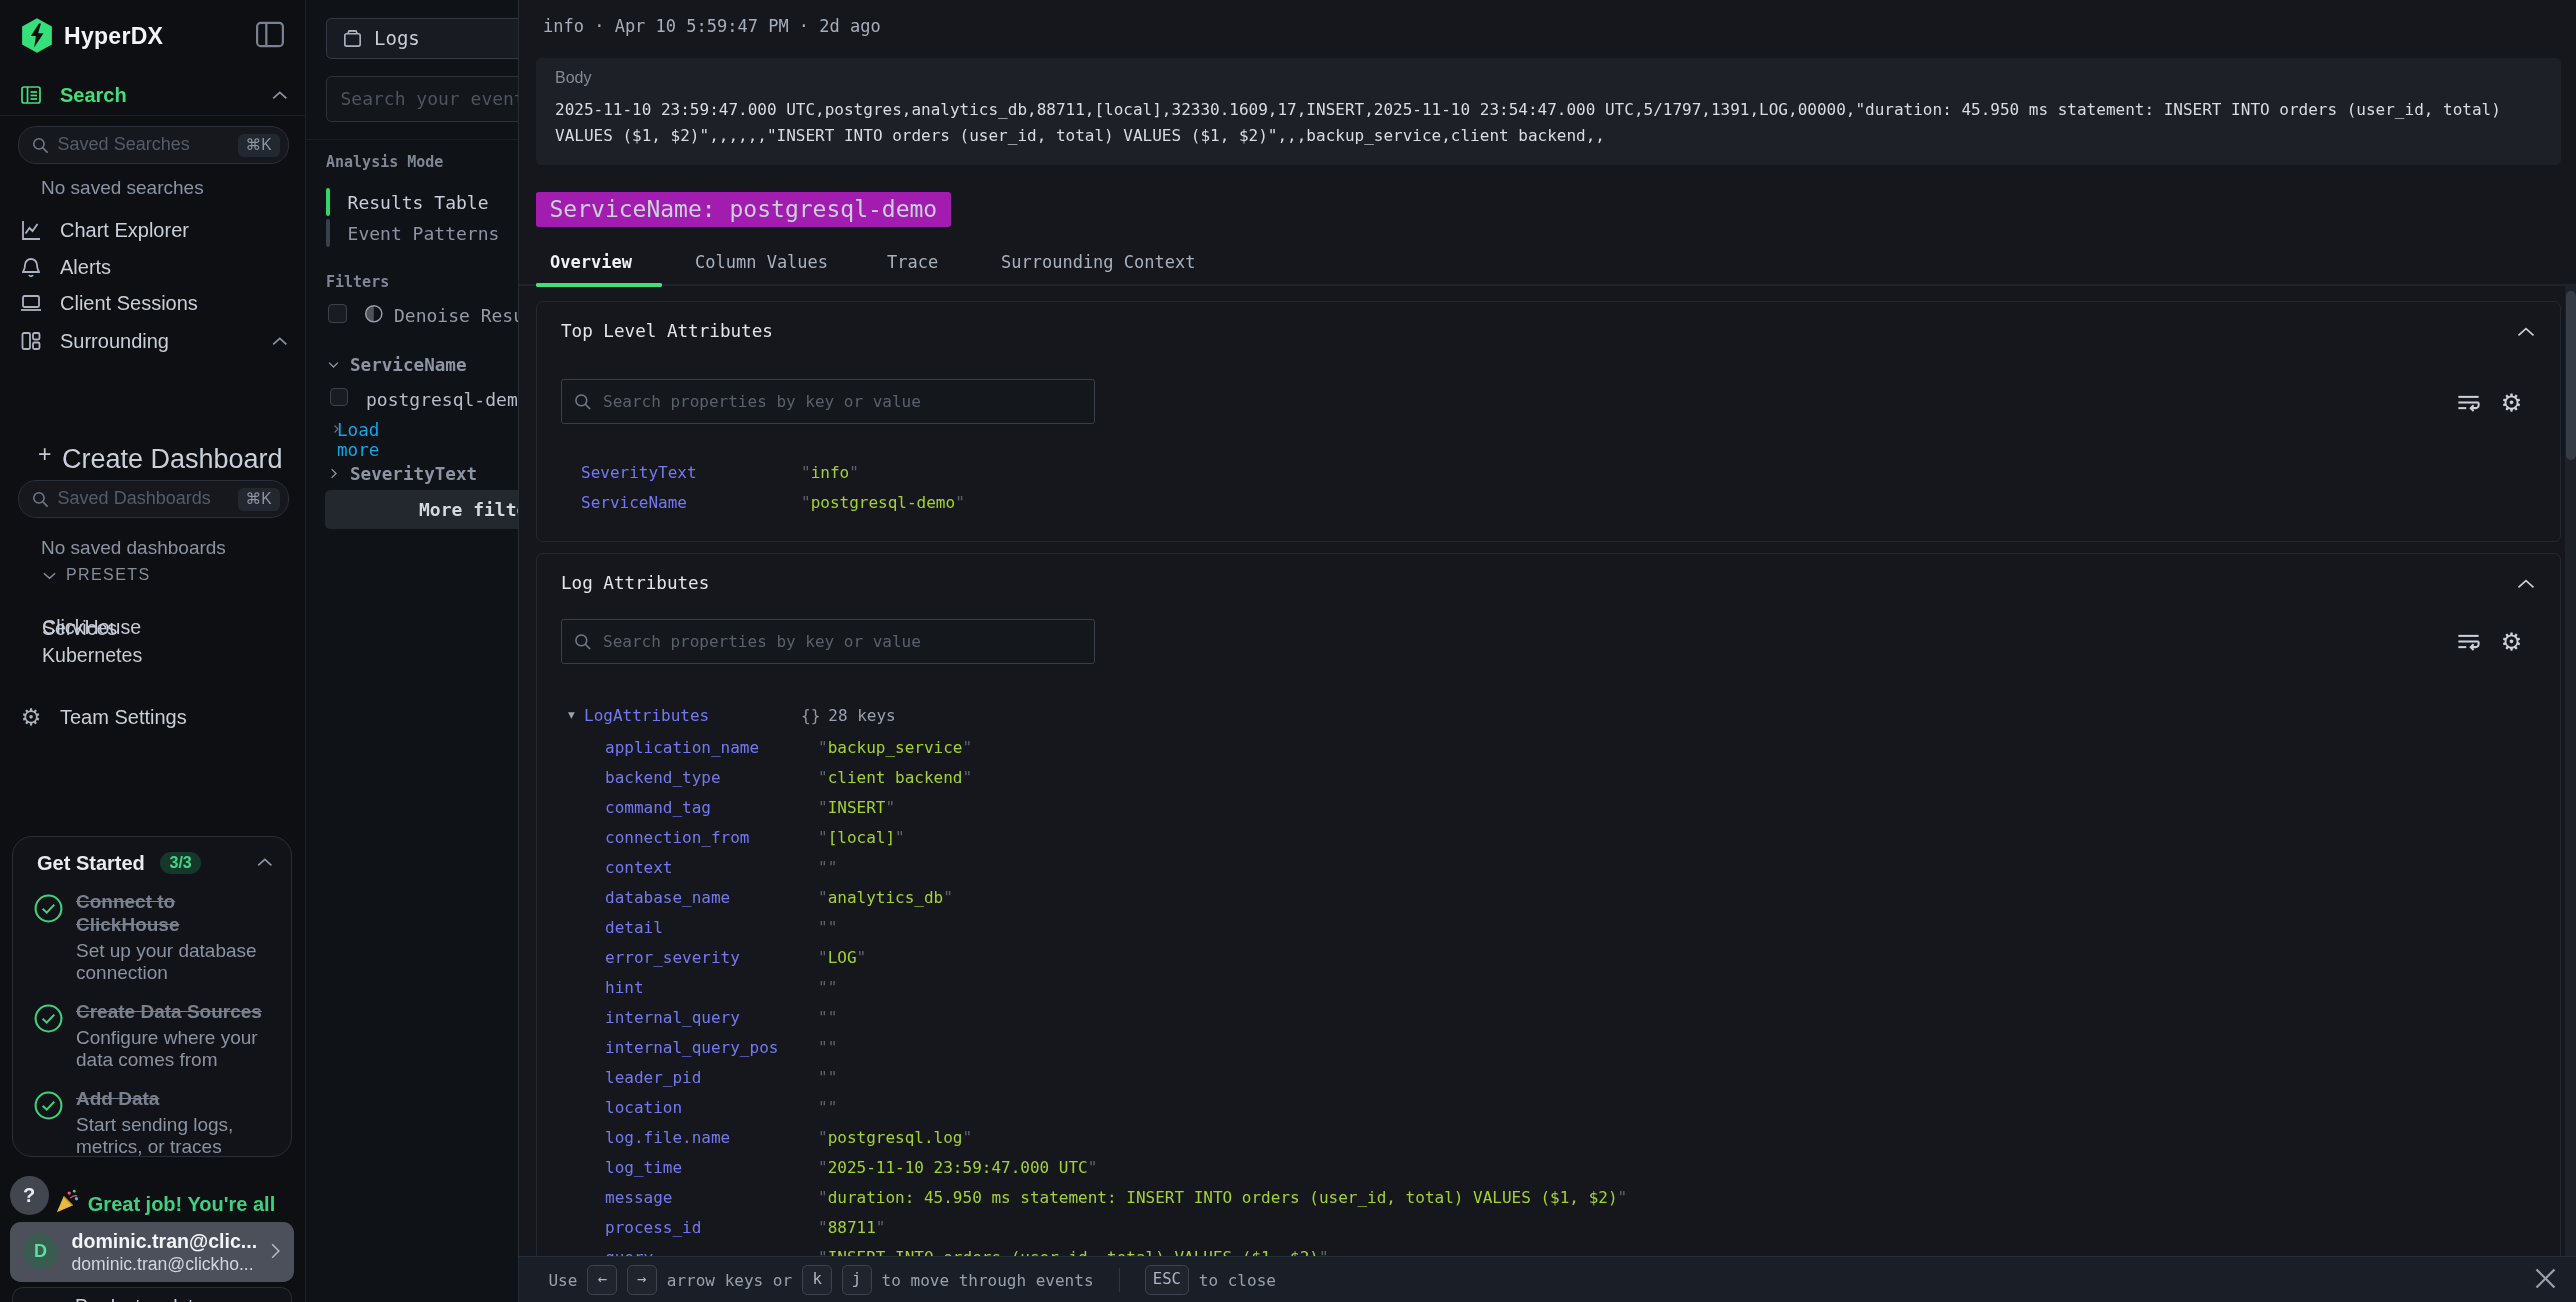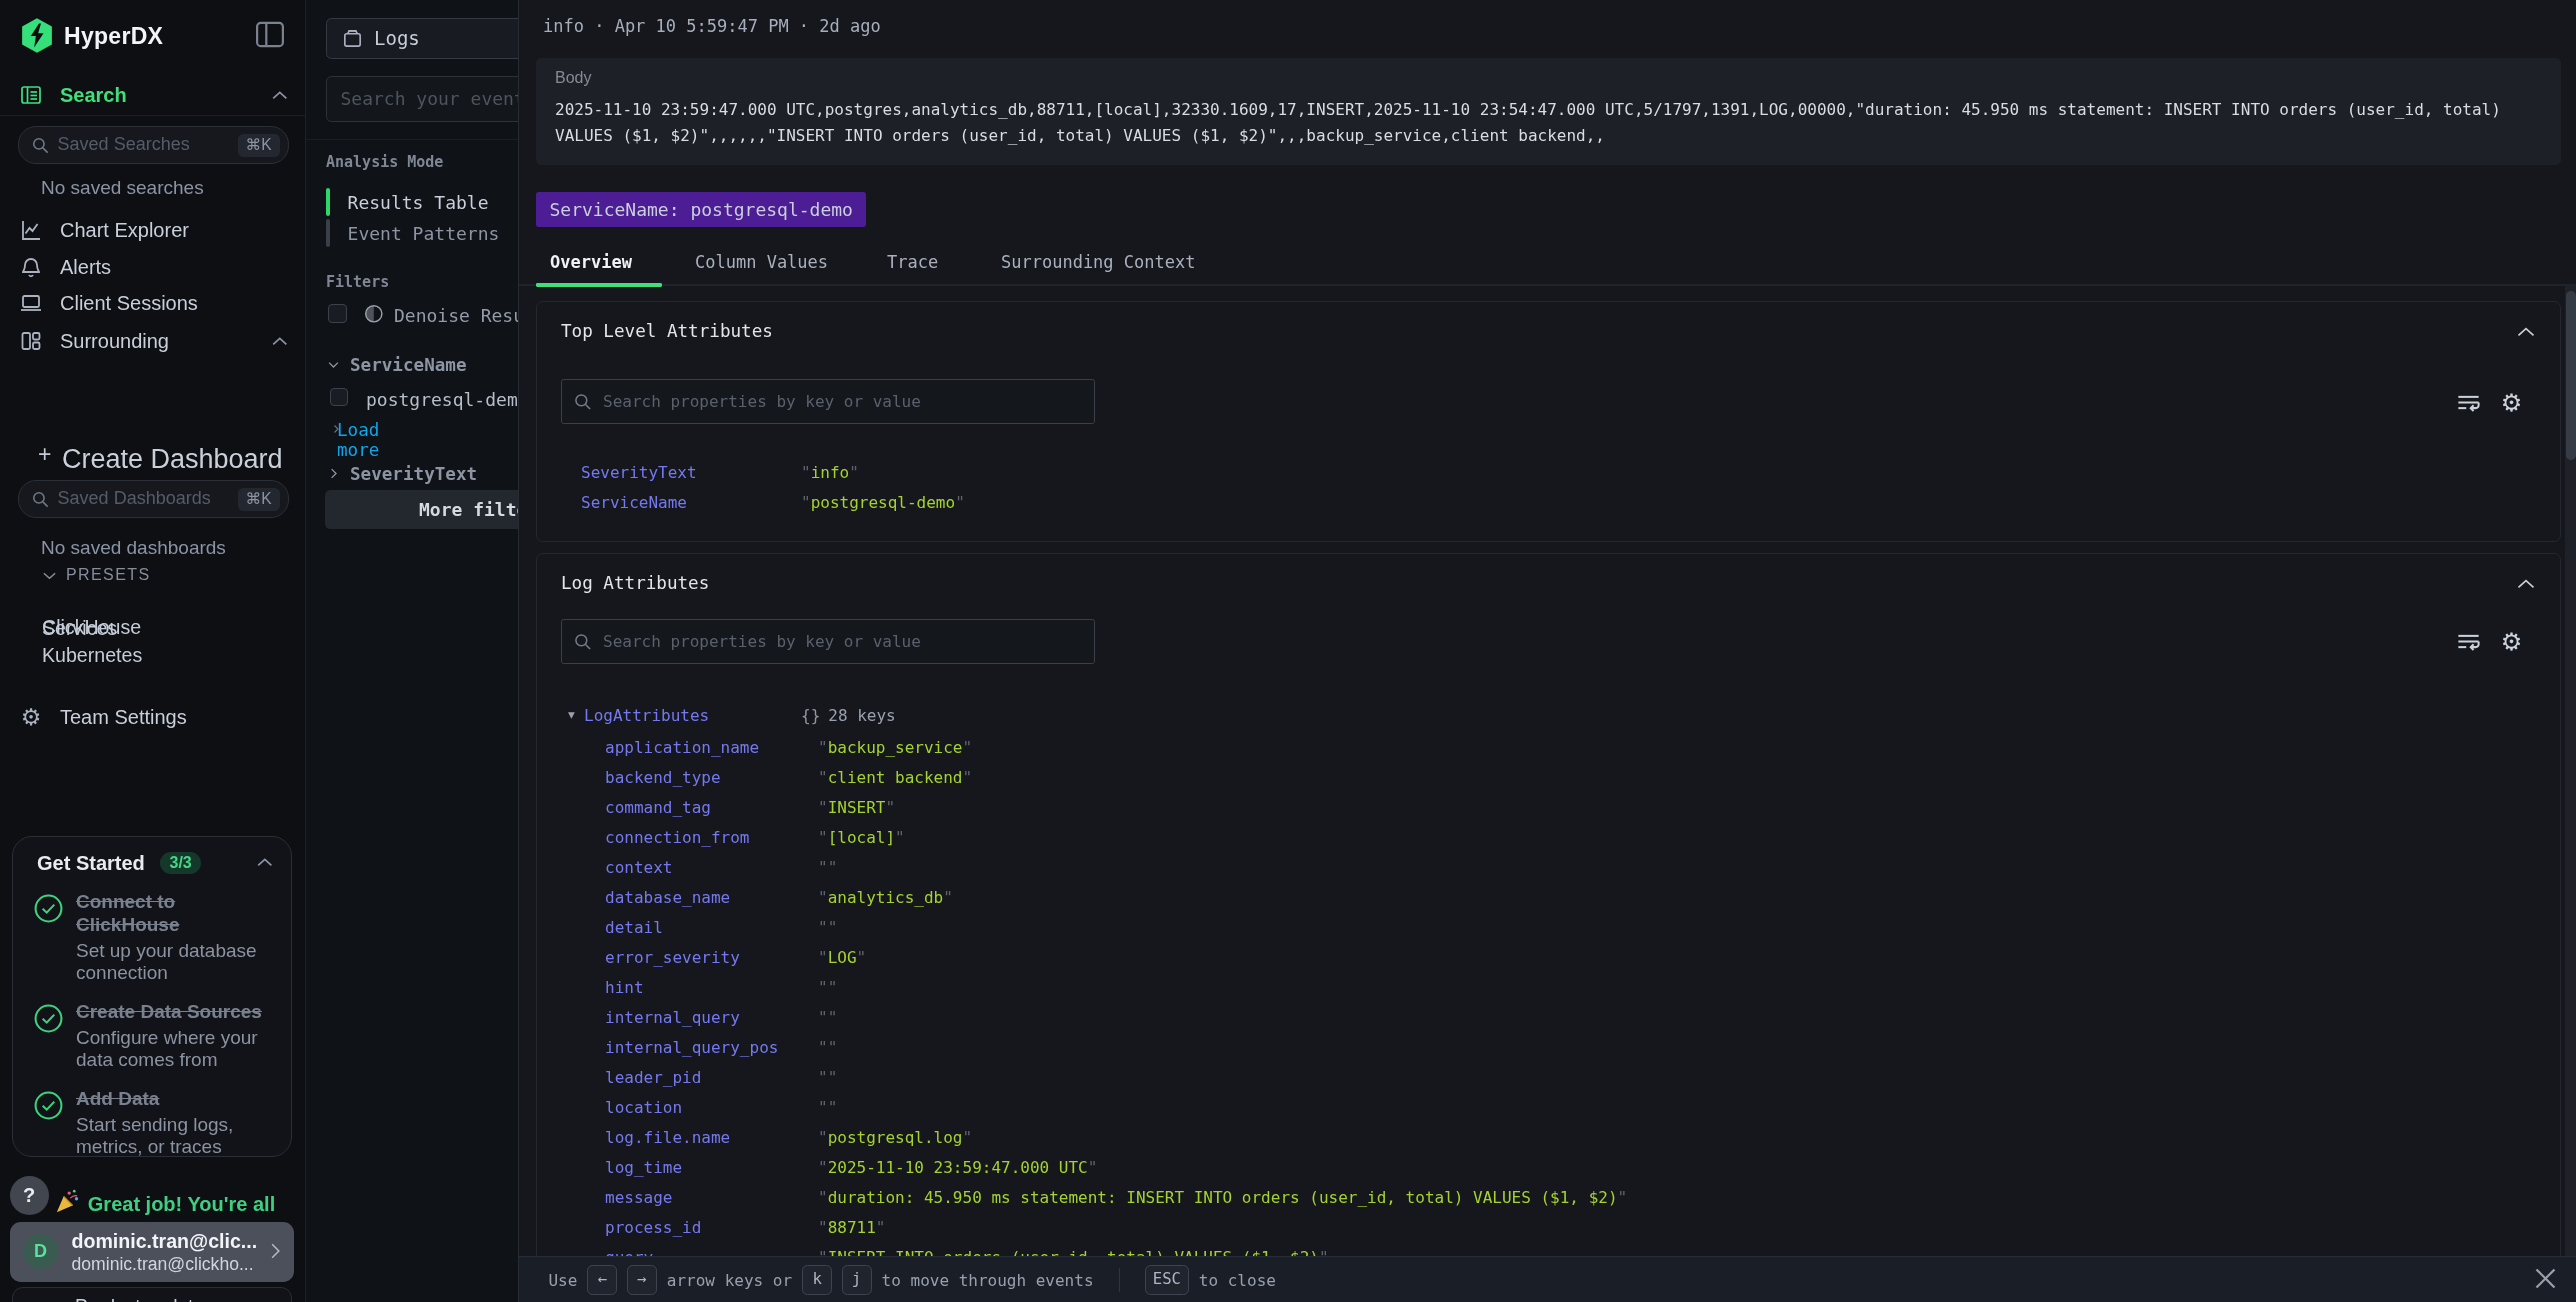--- a/index.html
+++ b/index.html
@@ -101,21 +101,21 @@
   .load-more svg{position:absolute;left:0;top:5.4px;width:12px;height:12px;}
   .load-more span{position:absolute;left:7px;top:2px;font-family:var(--mono);font-size:17.6px;color:#0ea5e9;}
   .more-filters{position:absolute;left:19px;top:490px;width:318px;height:39px;border-radius:5.4px;background:#23272e;cursor:pointer;text-align:center;line-height:39px;font-family:var(--mono);font-size:18px;font-weight:bold;color:#d4dae2;}
 
   
   #panel{position:absolute;left:518px;top:0;width:2059px;height:1303px;background:var(--bg-panel);border-left:1.4px solid #272b33;z-index:5;}
   .pnl-header{position:absolute;left:24px;top:16px;font-family:var(--mono);font-size:17px;color:#a6aebb;}
   .body-card{position:absolute;left:17px;top:58px;width:2025px;height:107px;background:var(--card);border-radius:5.4px;}
   .body-label{position:absolute;left:19px;top:10.8px;font-size:16px;color:#848b97;}
   .body-text{position:absolute;left:19px;top:39px;width:1987px;font-family:var(--mono);font-size:16px;line-height:26px;color:#d8dde5;white-space:pre-wrap;word-break:break-word;}
-  .svc-tag{position:absolute;left:17px;top:192px;height:35px;padding:0 13.5px;background:#4c1d95;border-radius:2.7px;font-family:var(--mono);font-size:18px;color:#c9d0da;line-height:35px;}
+  .svc-tag{position:absolute;left:17px;top:192px;height:35px;padding:0 13.5px;background:#a21caf;border-radius:2.7px;font-family:var(--mono);font-size:23px;color:#c9d0da;line-height:35px;}
   .tabs{position:absolute;left:0;top:244px;width:2059px;height:42px;border-bottom:2.7px solid #1f232b;}
   .tab{position:absolute;top:8px;font-family:var(--mono);font-size:17px;color:#a9b1bd;cursor:pointer;}
   .tab.active{color:#f0f2f6;font-weight:bold;}
   .tab-underline{position:absolute;left:17px;top:39px;width:126px;height:4px;background:var(--green);border-radius:1.4px;}
 
   .section-card{position:absolute;left:17px;width:2025px;border:1.4px solid #242831;border-radius:6.8px;background:var(--bg-panel);}
   #tla-card{top:301px;height:241px;}
   #la-card{top:553px;height:758px;}
   .sec-title{position:absolute;left:24px;top:19px;font-family:var(--mono);font-size:17.6px;color:#e2e6ec;}
   .sec-chev{position:absolute;right:24px;top:24px;width:20px;height:12px;cursor:pointer;}

